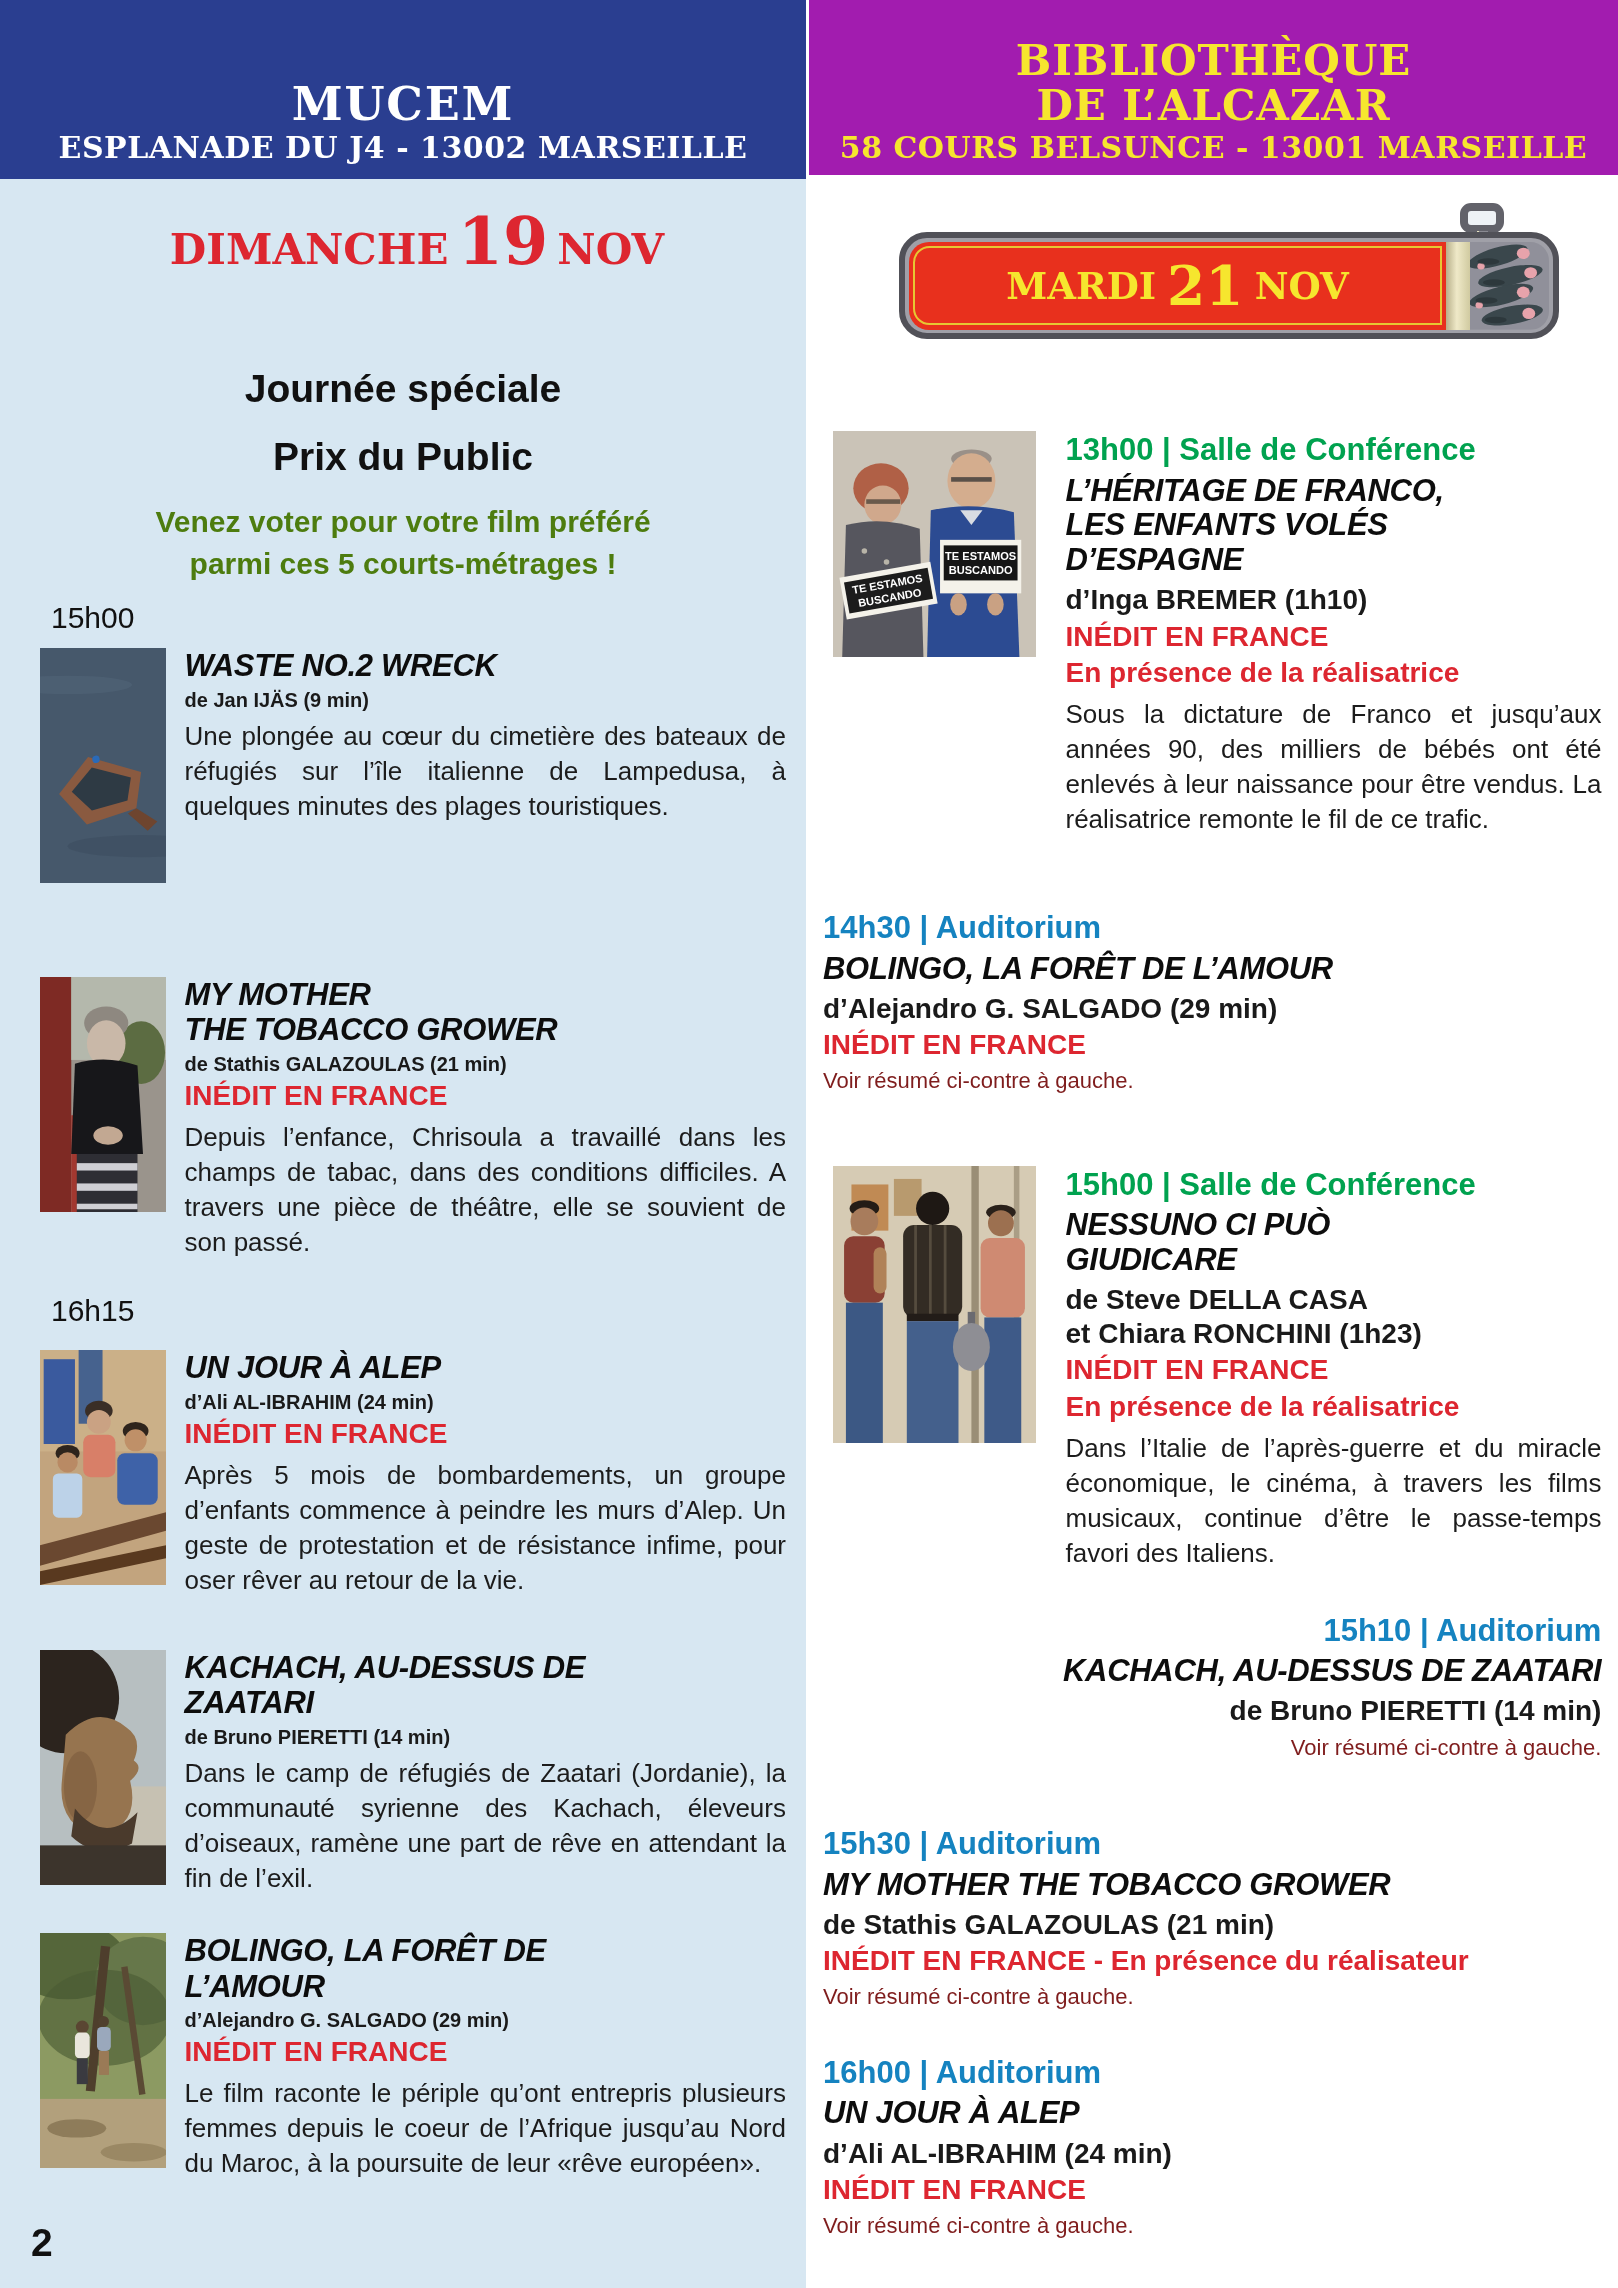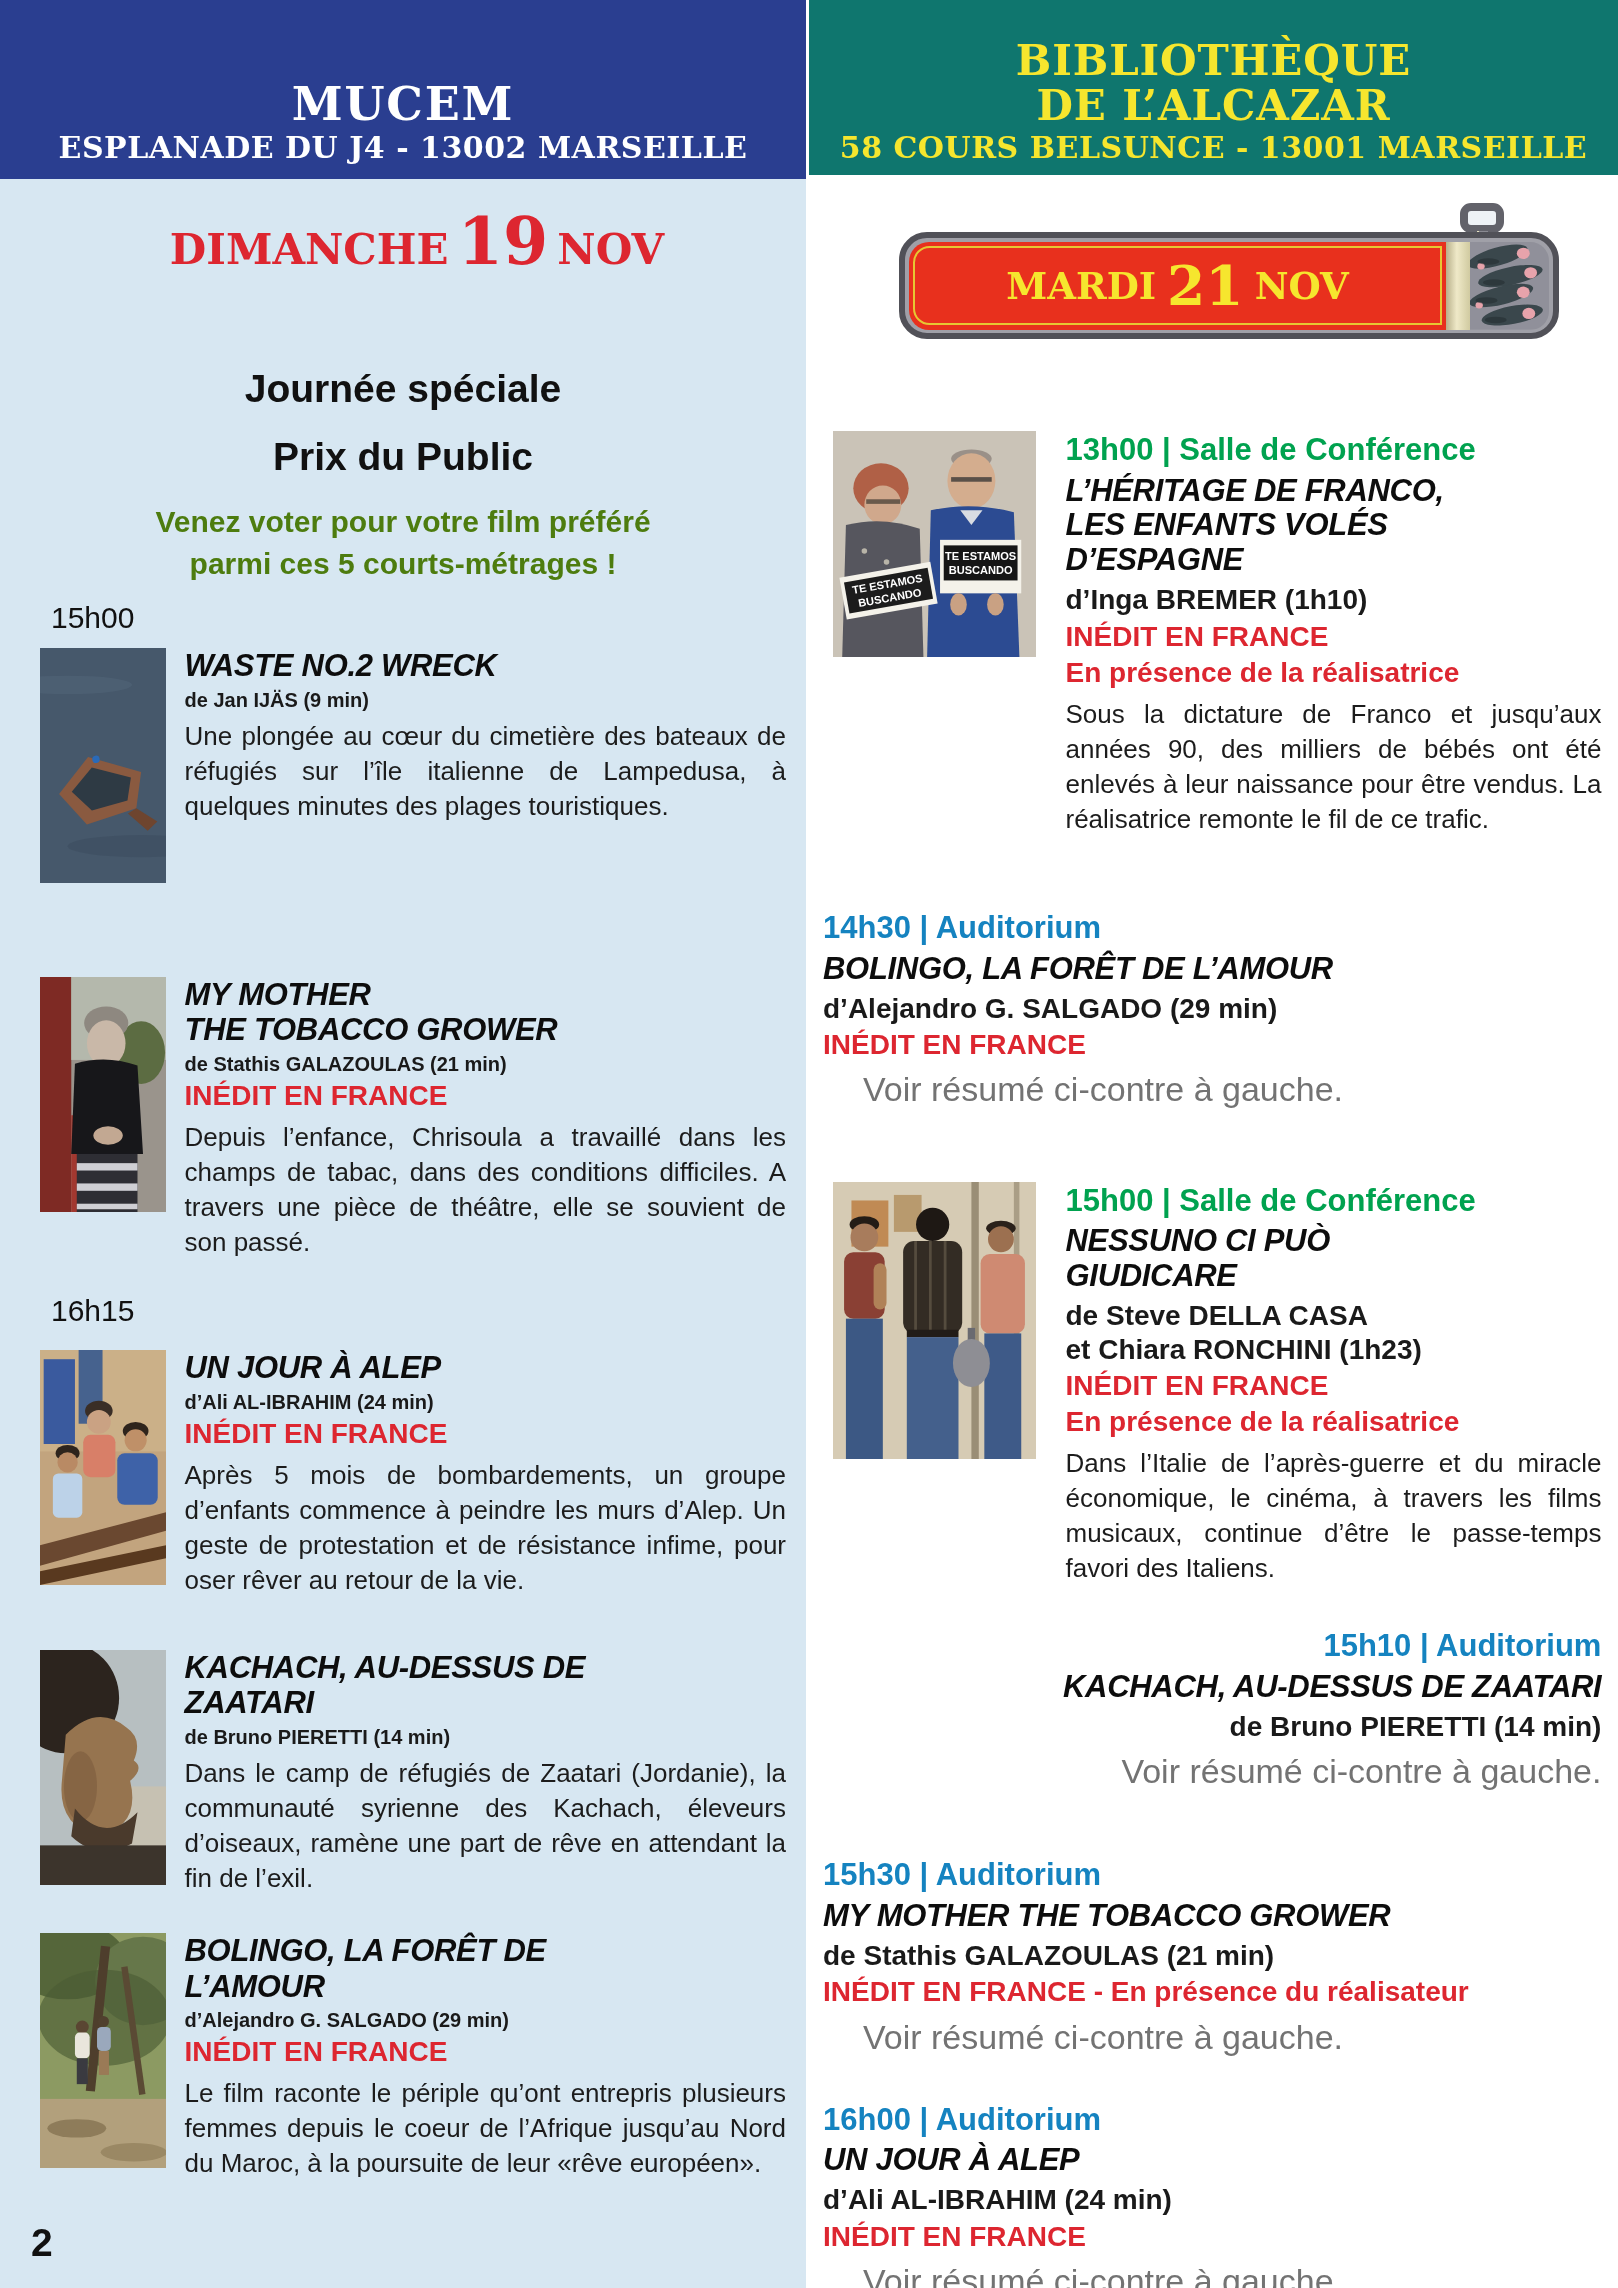--- a/index.html
+++ b/index.html
@@ -6,21 +6,21 @@
   .page{position:relative;width:1619px;height:2289px;overflow:hidden;
         font-family:"Liberation Sans",sans-serif;color:#1a1a1a;}
   .col{position:absolute;top:0;bottom:0;}
   .col-left{left:0;width:806px;background:#d7e7f2;}
   .col-right{left:809px;width:809px;background:#ffffff;}
 
   
   .hdr{height:166px;display:flex;flex-direction:column;align-items:center;justify-content:flex-end;
        font-family:"DejaVu Serif",serif;font-weight:bold;text-align:center;}
   .hdr-left{background:#2a3e90;color:#ffffff;padding-bottom:13px;}
-  .hdr-right{background:#0f766e;color:#f6e62e;padding-bottom:9.2px;}
+  .hdr-right{background:#a21caf;color:#f6e62e;padding-bottom:9.2px;}
   .hdr .big{font-size:46px;line-height:1.04;letter-spacing:1.8px;}
   .hdr .big2{font-size:42px;line-height:1.06;letter-spacing:0.9px;}
   .hdr .small{font-size:30px;line-height:1.25;letter-spacing:0.5px;}
 
   
   .date-left{margin-top:26px;text-align:center;color:#dd2630;
              font-family:"DejaVu Serif",serif;font-weight:bold;line-height:72px;padding-left:28px;}
   .d-day,.d-month{font-size:42px;}
   .d-num{font-size:65px;margin:0 9.2px;}
   .intro-t{text-align:center;font-weight:bold;font-size:39px;color:#111;}
@@ -81,21 +81,21 @@
   .r-body{flex:1;min-width:0;}
   .r-heading{font-size:31px;font-weight:bold;line-height:37px;}
   .r-heading.green{color:#00a24f;}
   .r-heading.blue{color:#1583c0;}
   .r-title{font-size:31px;font-weight:bold;font-style:italic;line-height:1.12;
            letter-spacing:-0.3px;margin-top:5.5px;white-space:pre-line;color:#0d0d0d;}
   .r-dir{font-size:28px;font-weight:bold;margin-top:5.5px;line-height:1.2;white-space:pre-line;}
   .r-badge{font-size:28px;font-weight:bold;color:#dd2630;margin-top:2.8px;line-height:1.2;}
   .r-presence{font-size:28px;font-weight:bold;color:#dd2630;margin-top:2.8px;line-height:1.2;}
   .r-desc{font-size:26px;line-height:35px;text-align:justify;margin-top:7.4px;color:#1c1c1c;}
-  .r-note{font-size:34px;margin-top:5.5px;line-height:1.3;color:#737373;margin-left:40px;}
+  .r-note{font-size:22px;margin-top:5.5px;line-height:1.3;color:#7f1d1d;}
 </style>
 </head>
 <body>
 
 <div class="page">
 
   <div class="col col-left">
     <div class="hdr hdr-left">
       <div class="big">MUCEM</div>
       <div class="small">ESPLANADE DU J4 - 13002 MARSEILLE</div>

